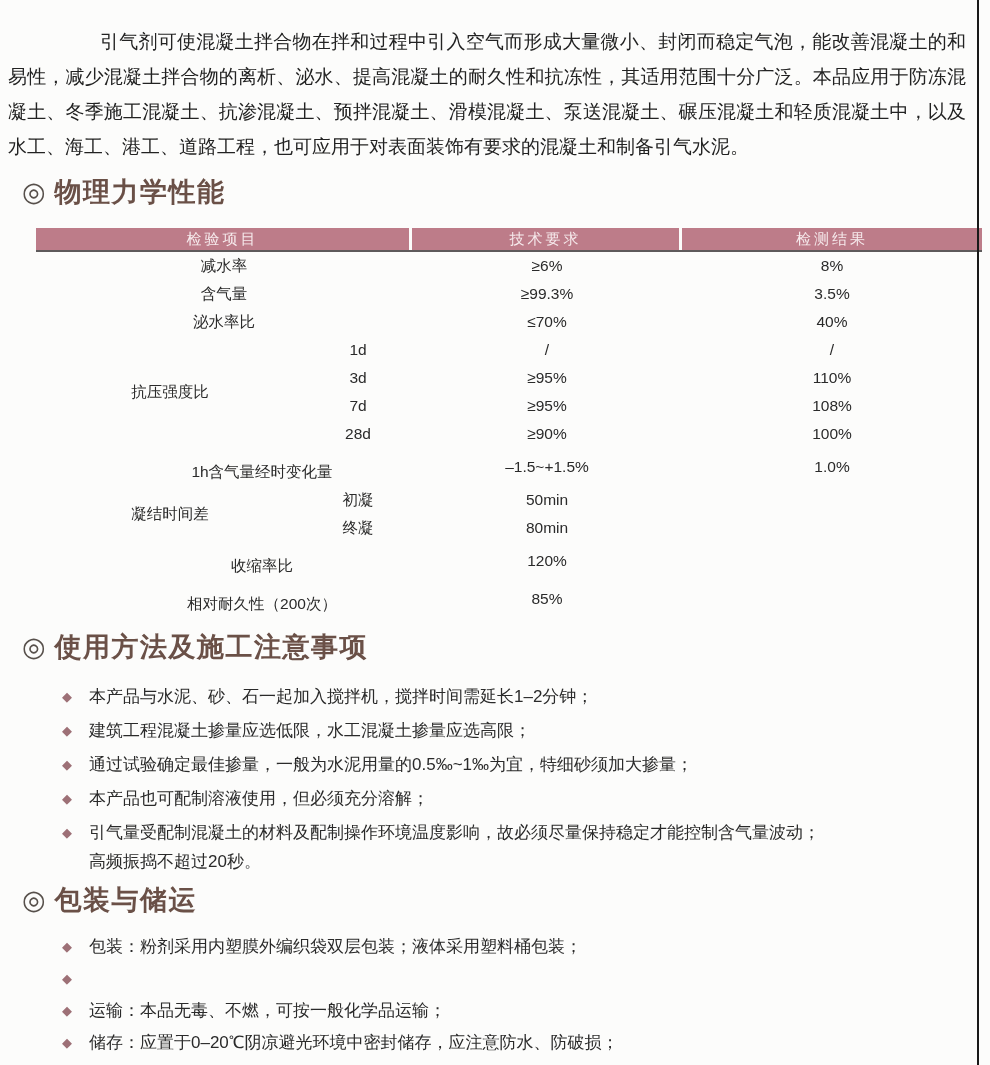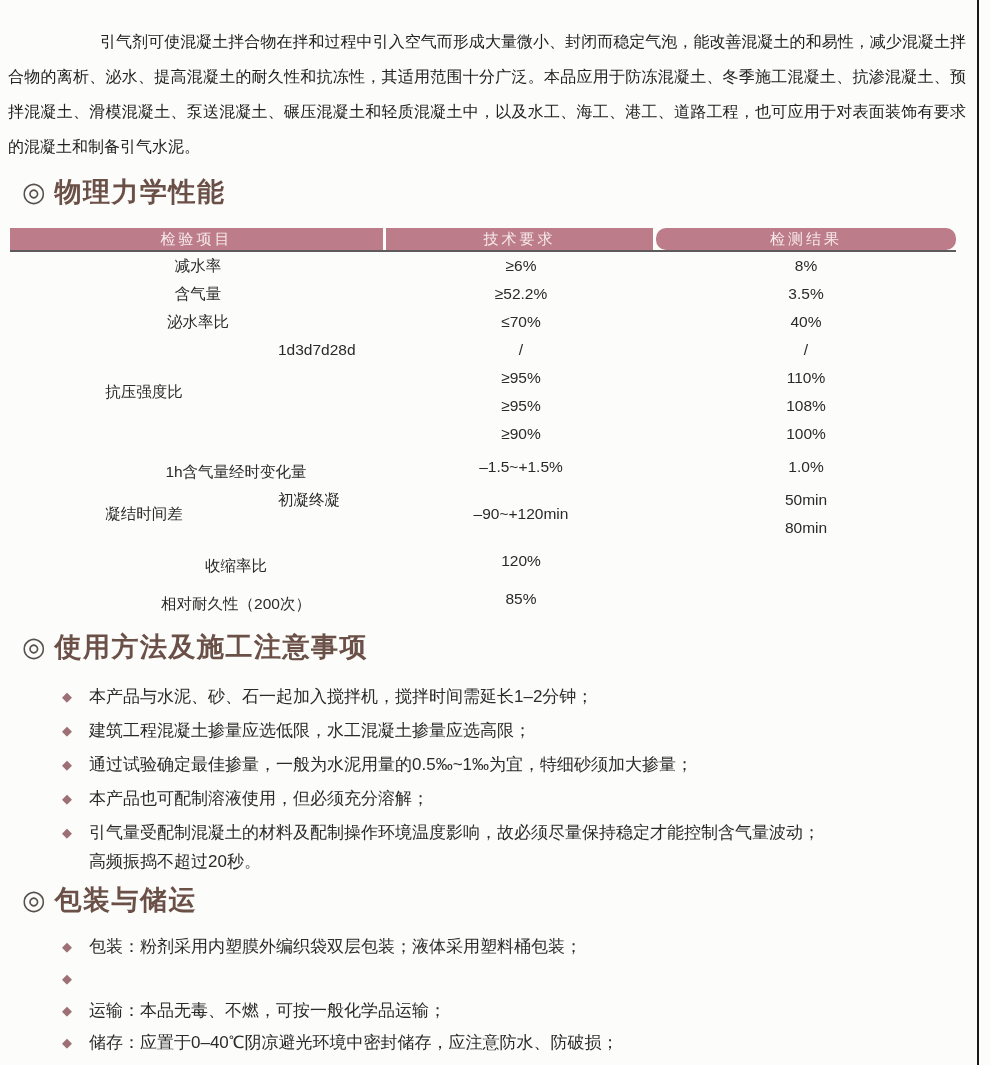--- a/index.html
+++ b/index.html
@@ -7,55 +7,55 @@
   body {
     width:990px; height:1065px; overflow:hidden;
     background:#fcfcfb; color:#2a2a2a;
     font-family:"Liberation Sans", sans-serif;
   }
   .page { position:relative; width:990px; height:1065px; overflow:hidden; }
 
   
   .intro {
     position:absolute; top:24px; left:8px; width:958px; margin:0;
-    font-size:16px; line-height:35px; text-align:justify;
+    font-size:19px; line-height:35px; text-align:justify;
     text-indent:92px; color:#222;
   }
 
   
   .sec {
     position:absolute; margin:0; display:flex; align-items:center; gap:9px;
     font-size:27px; font-weight:bold; letter-spacing:1.5px; color:#6a5047;
   }
   .sec .marker { font-size:27px; font-weight:normal; color:#57504b; letter-spacing:0; }
   .sec1 { top:174px; left:22px; }
   .sec2 { top:629px; left:22px; }
   .sec3 { top:882px; left:22px; }
 
   
-  .ptable { position:absolute; top:228px; left:10px; width:946px; font-size:15.5px; }
+  .ptable { position:absolute; top:228px; left:36px; width:946px; font-size:15.5px; }
   .thead {
     display:grid; grid-template-columns:376px 270px 300px;
     height:24px; border-bottom:2px solid #5e5a5b;
   }
   .th {
     background:#bd7c89; color:#f6eaec; letter-spacing:3px; font-size:15px;
     display:flex; align-items:center; justify-content:center;
     border-right:3px solid #fcfcfb;
   }
-  .th-last { border-right:none;border-radius:10px; }
+  .th-last { border-right:none; }
   .trow { display:grid; grid-template-columns:376px 270px 300px; }
   .cell {
     min-height:28px; display:flex; align-items:center; justify-content:center;
     text-align:center;
   }
   .shift { padding-left:76px;margin-top:10px; }
   .gcell { display:flex; align-items:stretch; justify-content:flex-start; padding:0; }
   .glabel { width:268px; display:flex; align-items:center; justify-content:center; }
-  .gsubs { flex:1; display:flex; }
+  .gsubs { flex:1; display:flex; flex-direction:column; }
   .gsub { height:28px; display:flex; align-items:center; justify-content:center; }
   .stack { flex-direction:column; justify-content:flex-start; align-items:stretch; padding:0; }
 
   
   .blist {
     position:absolute; left:62px; width:905px; margin:0; padding:0;
     list-style:none; font-size:17px;
   }
   .ul1 { top:682px; }
   .ul2 { top:932px; }
@@ -86,21 +86,21 @@
       <div class="th th-last">检测结果</div>
     </div>
 
     <div class="trow">
       <div class="cell">减水率</div>
       <div class="cell">≥6%</div>
       <div class="cell">8%</div>
     </div>
     <div class="trow">
       <div class="cell">含气量</div>
-      <div class="cell">≥52.2%</div>
+      <div class="cell">≥99.3%</div>
       <div class="cell">3.5%</div>
     </div>
     <div class="trow">
       <div class="cell">泌水率比</div>
       <div class="cell">≤70%</div>
       <div class="cell">40%</div>
     </div>
 
     <div class="trow">
       <div class="cell gcell">
@@ -133,21 +133,20 @@
     </div>
 
     <div class="trow">
       <div class="cell gcell">
         <div class="glabel">凝结时间差</div>
         <div class="gsubs">
           <div class="gsub">初凝</div>
           <div class="gsub">终凝</div>
         </div>
       </div>
-      <div class="cell">–90~+120min</div>
       <div class="cell stack">
         <div class="gsub">50min</div>
         <div class="gsub">80min</div>
       </div>
     </div>
 
     <div class="trow">
       <div class="cell shift">收缩率比</div>
       <div class="cell">120%</div>
     </div>
@@ -197,21 +196,21 @@
     </li>
     <li>
       <span class="dia">◆</span>
     </li>
     <li>
       <span class="dia">◆</span>
       <span class="btext">运输：本品无毒、不燃，可按一般化学品运输；</span>
     </li>
     <li>
       <span class="dia">◆</span>
-      <span class="btext">储存：应置于0–40℃阴凉避光环境中密封储存，应注意防水、防破损；</span>
+      <span class="btext">储存：应置于0–20℃阴凉避光环境中密封储存，应注意防水、防破损；</span>
     </li>
     <li>
       <span class="dia">◆</span>
       <span class="btext">保质期：粉剂保质期为一年，液体保质期为半年，逾期经检验合格后仍可使用。</span>
     </li>
   </ul>
 
   <div class="edge-line"></div>
 </div>
 

